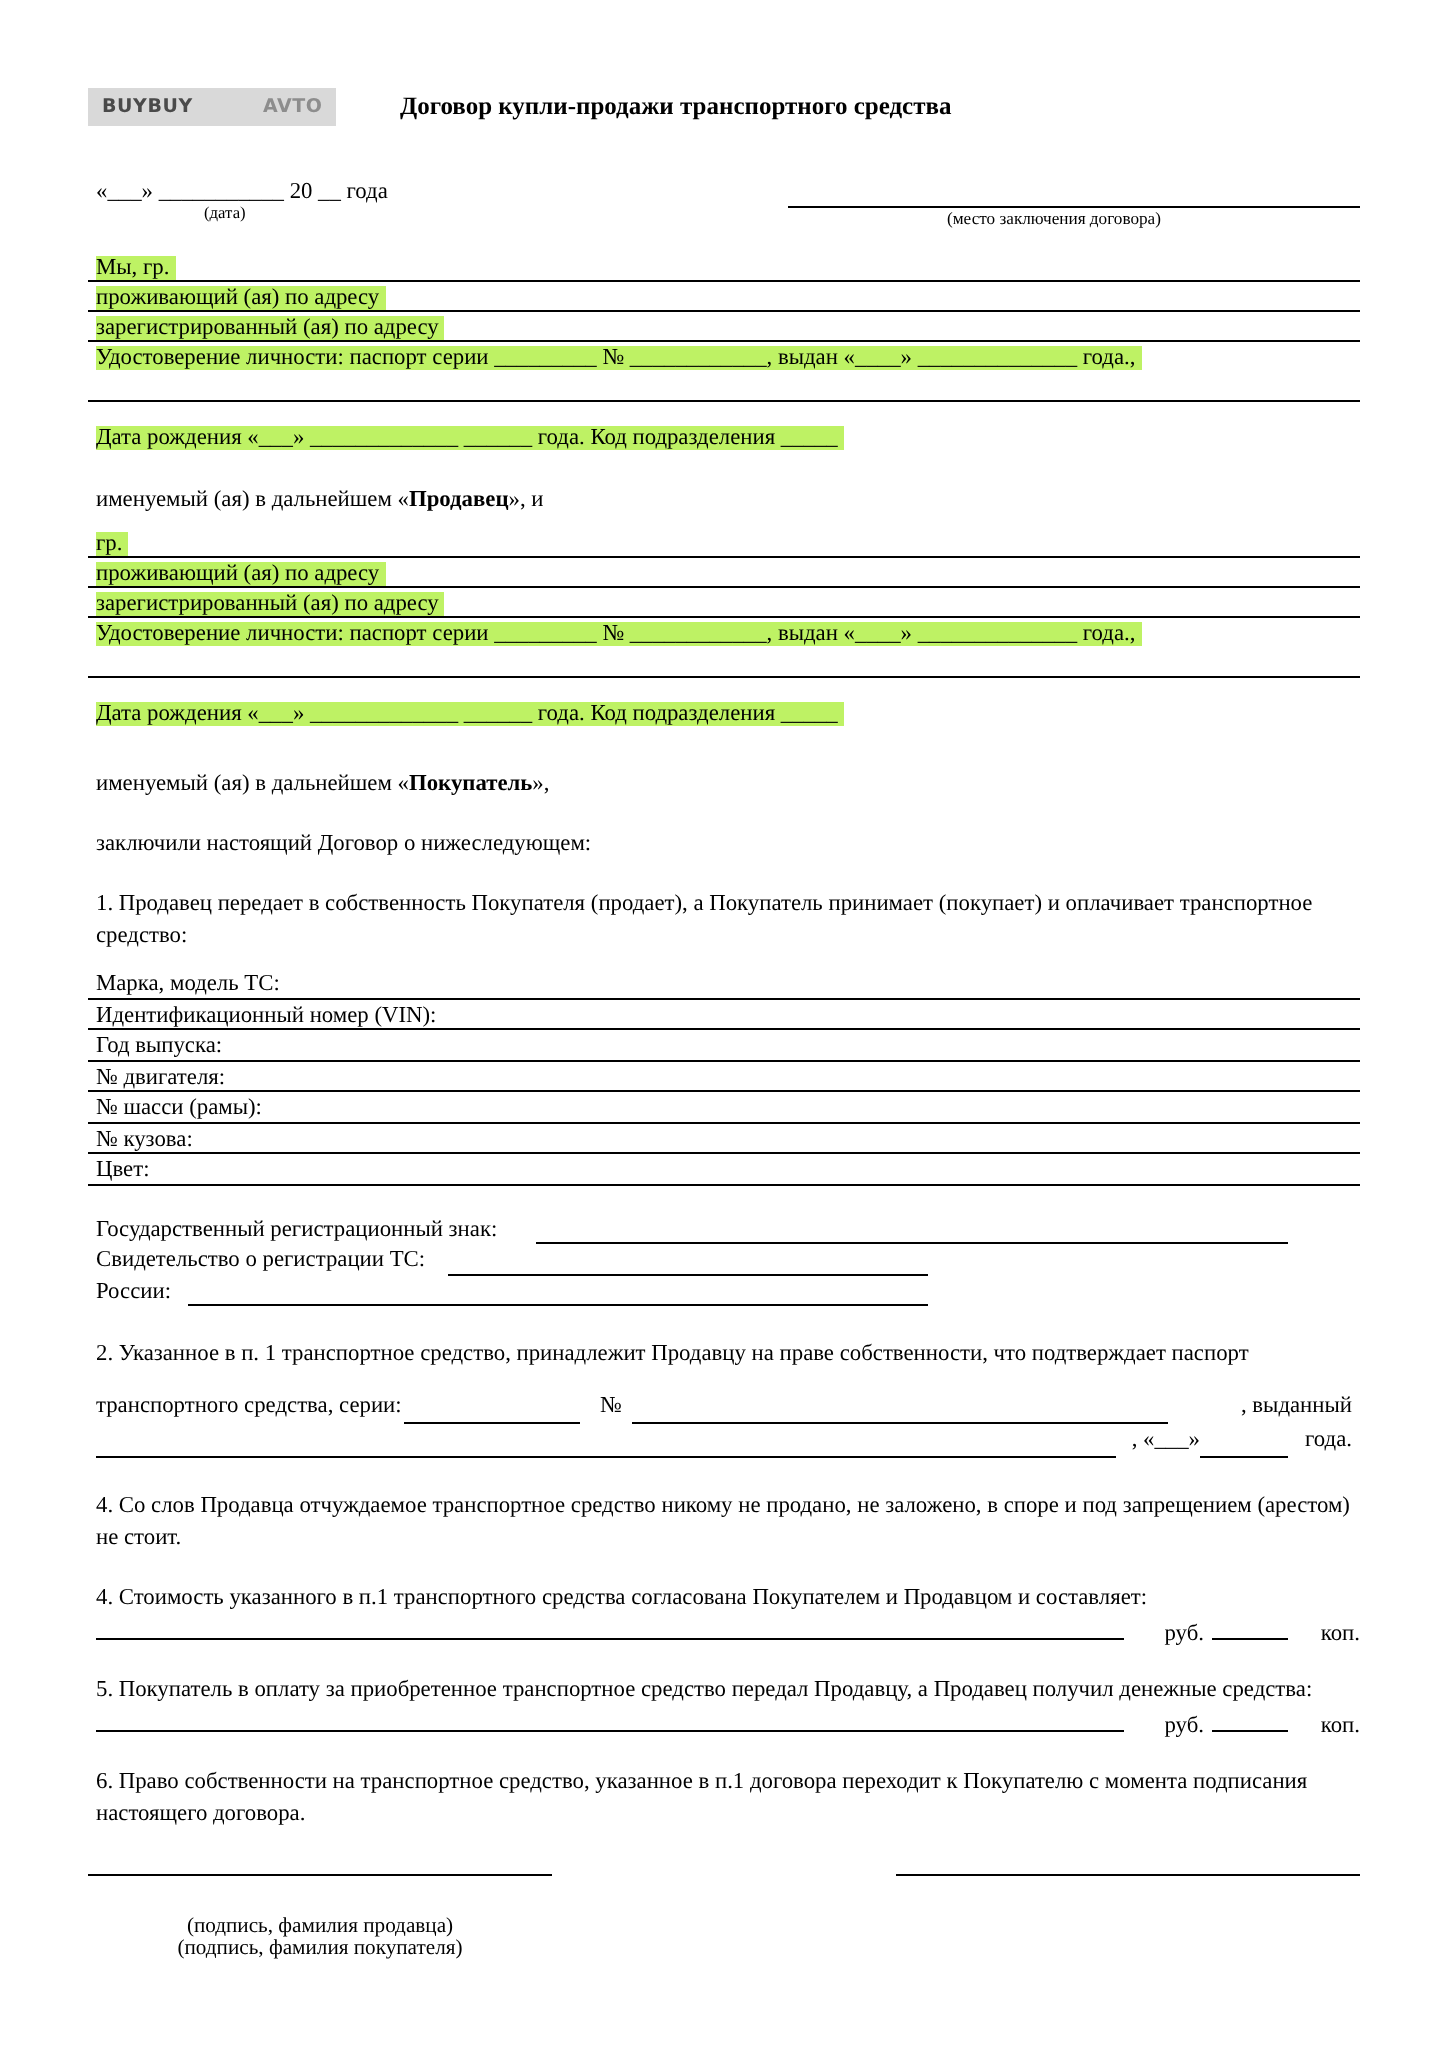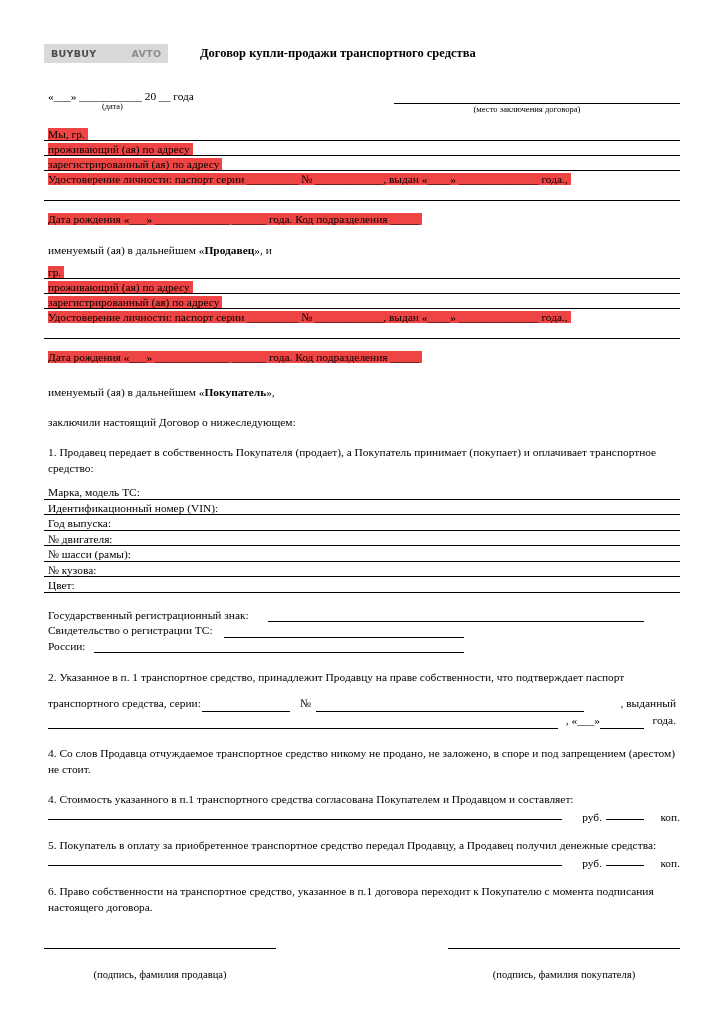--- a/index.html
+++ b/index.html
@@ -61,21 +61,21 @@
     position: absolute; right: 0; top: 0; width: 286px;
     border-bottom: 1px solid #000; height: 13px;
   }
   .datebar .placecap {
     position: absolute; right: 10px; top: 14px; width: 286px;
     text-align: center; font-size: 8.6px;
   }
 
   .sect { margin-top: 8px; }
   .tline { position: relative; height: 15px; font-size: 11.4px; }
-  .tline .txt { position: absolute; left: 4px; top: 0; white-space: nowrap; background: #ef4444; padding-right: 3px; z-index: 2; }
+  .tline .txt { position: absolute; left: 4px; top: 0; white-space: nowrap; background: #bef264; padding-right: 3px; z-index: 2; }
   .tline .rule { position: absolute; left: 0; right: 0; bottom: 2px; border-bottom: 1px solid #000; }
   .gap10 { height: 10px; }
   .gap14 { height: 14px; }
   .gap18 { height: 18px; }
 
   p.para {
     margin: 0;
     font-size: 11.4px;
     line-height: 16px;
     padding-left: 4px;
@@ -89,21 +89,21 @@
   .money { position: relative; height: 16px; font-size: 11.4px; }
   .money .r1 { position: absolute; left: 4px; right: 118px; bottom: 3px; border-bottom: 1px solid #000; }
   .money .u1 { position: absolute; right: 78px; bottom: 0; font-size: 11.4px;}
   .money .r2 { position: absolute; right: 36px; width: 38px; bottom: 3px; border-bottom: 1px solid #000; }
   .money .u2 { position: absolute; right: 0; bottom: 0; font-size: 11.4px;}
 
   
   .signs { position: absolute; left: 44px; right: 44px; bottom: 44px; }
   .signs .r { display: flex; justify-content: space-between; }
   .signs .sline { width: 232px; border-bottom: 1px solid #000; height: 14px; }
-  .signs .caps { display: flex; justify-content: space-between; margin-top: 20px; font-size: 10.6px; }
+  .signs .caps { display: flex; justify-content: space-between; margin-top: 20px; font-size: 10.6px; flex-direction: column; }
   .signs .caps span { width: 232px; text-align: center; }
 </style>
 </head>
 <body>
 
 <div class="page">
 
   <div class="header">
     <div class="logo"><span>BUYBUY</span><span class="accent">AVTO</span></div>
     <div class="doc-title">Договор купли-продажи транспортного средства</div>

